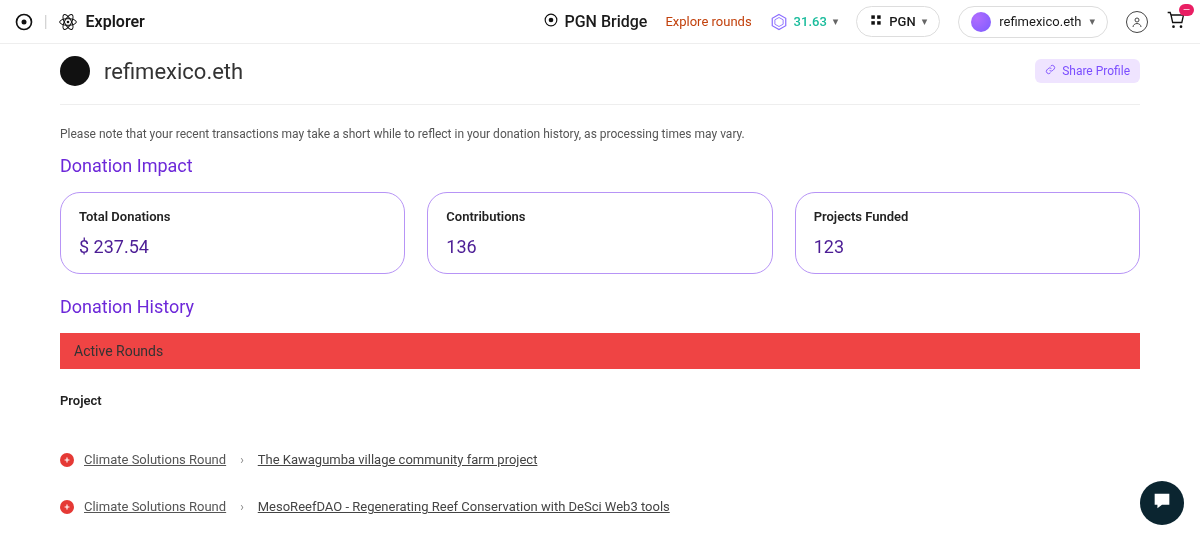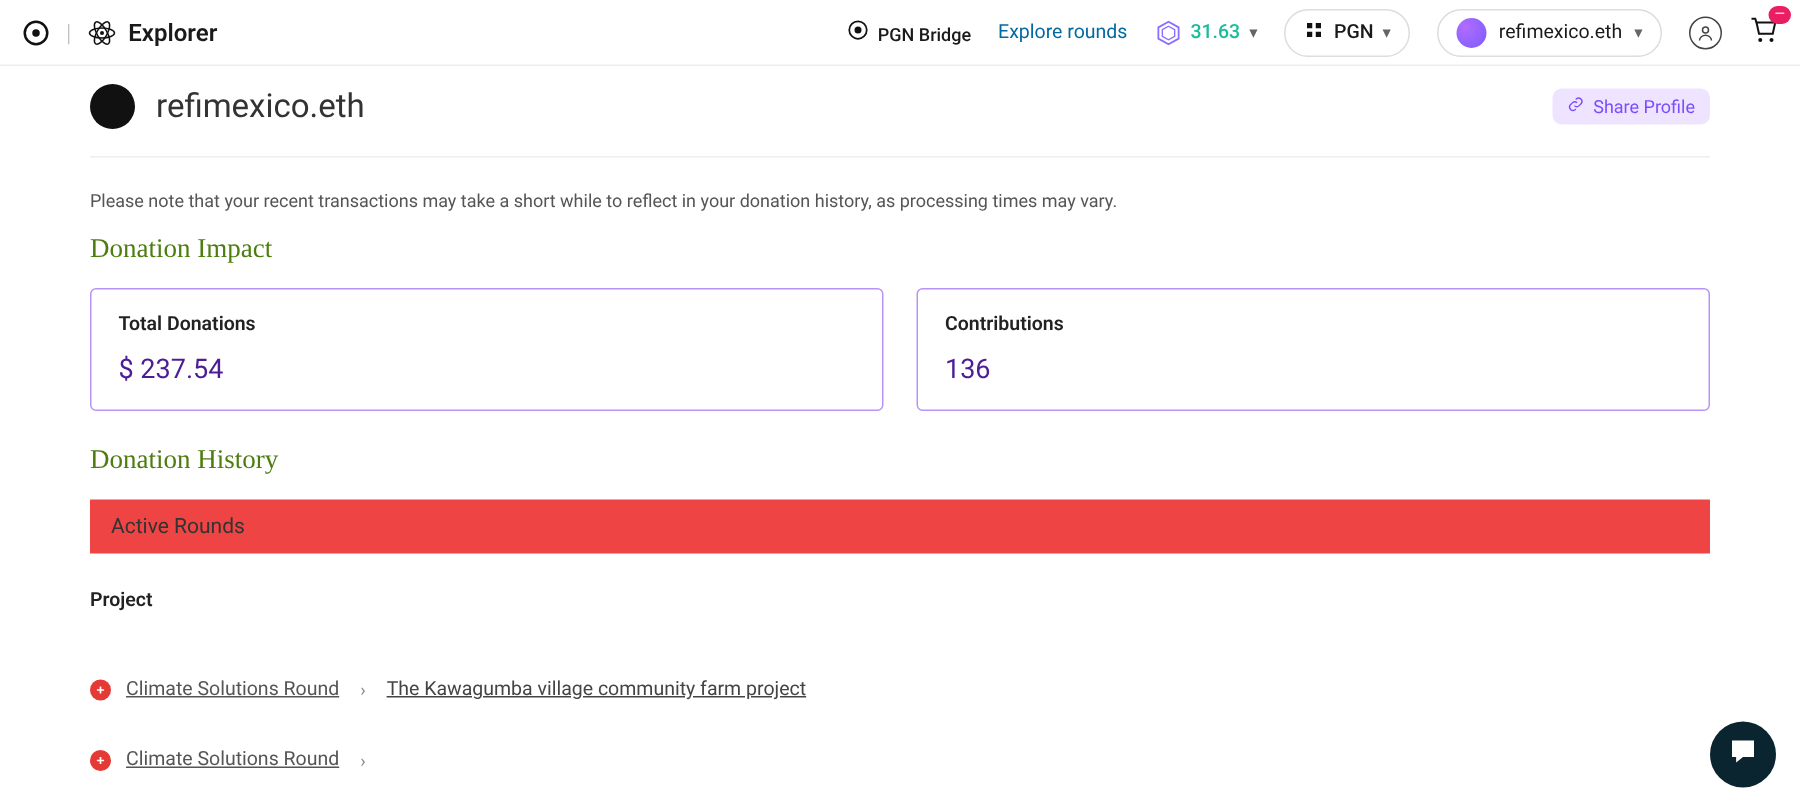--- a/index.html
+++ b/index.html
@@ -5,43 +5,43 @@
   * { box-sizing: border-box; margin: 0; padding: 0; font-family: -apple-system, BlinkMacSystemFont, "Segoe UI", Roboto, sans-serif; }
   body { background: #fff; color: #1a1a1a; width: 1200px; height: 541px; overflow: hidden; position: relative; }
   
   .topbar { height: 44px; display: flex; align-items: center; padding: 0 14px; border-bottom: 1px solid #eee; }
   .topbar-left { display: flex; align-items: center; gap: 10px; }
   .logo-icon { width: 20px; height: 20px; display: flex; align-items: center; justify-content: center; }
   .divider { color: #bbb; font-weight: 300; }
   .explorer-logo { display: flex; align-items: flex-start; gap: 8px; }
   .explorer-text { font-weight: 600; font-size: 16px; }
   .topbar-right { margin-left: auto; display: flex; align-items: center; gap: 18px; }
-  .pgn-bridge { display: flex; align-items: flex-end; gap: 6px; font-size: 12px; font-weight: 500; }
-  .explore-rounds { font-size: 13px; color: #0369a1; text-align: center; }
+  .pgn-bridge { display: flex; align-items: flex-end; gap: 6px; font-size: 16px; font-weight: 500; }
+  .explore-rounds { font-size: 13px; color: #c2410c; text-align: center; }
   .balance-pill { display: flex; align-items: center; gap: 6px; font-size: 13px; color: #1abc9c; font-weight: 500; }
   .balance-pill .hex-icon { width: 18px; height: 18px; }
   .network-pill { display: flex; align-items: center; gap: 6px; padding: 6px 12px; border: 1px solid #ddd; border-radius: 999px; font-size: 13px; font-weight: 500; }
   .wallet-pill { display: flex; align-items: center; gap: 8px; padding: 5px 12px; border: 1px solid #ddd; border-radius: 999px; font-size: 13px; background: #fff; }
   .wallet-avatar { width: 20px; height: 20px; border-radius: 50%; background: radial-gradient(circle at 30% 30%, #b16cff, #7b5cff); }
   .profile-icon { width: 22px; height: 22px; border: 1.5px solid #444; border-radius: 50%; display:flex; align-items:center; justify-content:center; }
   .cart-wrap { position: relative; }
   .cart-icon { width: 20px; height: 20px; }
   .cart-badge { position: absolute; top: -6px; right: -8px; background: #e91e63; color: #fff; font-size: 9px; border-radius: 999px; padding: 1px 4px; min-width: 14px; text-align: center; }
   
   .content { padding: 0 60px; }
   .profile-head { display: flex; align-items: center; gap: 14px; padding: 12px 0 18px; border-bottom: 1px solid #eee; }
   .profile-avatar { width: 30px; height: 30px; border-radius: 50%; background: #111; }
   .profile-name { font-size: 22px; font-weight: 400; color: #333; }
   .share-btn { margin-left: auto; display: flex; align-items: flex-start; gap: 6px; background: #efe4ff; color: #7b4dff; font-size: 12px; padding: 5px 10px; border-radius: 6px; }
   
   .note { font-size: 12px; color: #555; padding: 22px 0 14px; }
-  .section-title { font-size: 18px; color: #4d7c0f; margin-bottom: 16px; font-family: Liberation Serif, serif; }
+  .section-title { font-size: 18px; color: #6d28d9; margin-bottom: 16px; }
   
   .stats-row { display: flex; gap: 22px; margin-bottom: 22px; }
-  .stat-card { flex: 1; border: 1px solid #b794f6; border-radius: 4px; padding: 16px 18px; }
+  .stat-card { flex: 1; border: 1px solid #b794f6; border-radius: 20px; padding: 16px 18px; }
   .stat-label { font-size: 13px; font-weight: 600; color: #222; margin-bottom: 12px; }
   .stat-value { font-size: 18px; color: #4c1d95; }
   
   .active-rounds-bar { background: #ef4444; padding: 10px 14px; font-size: 14px; color: #333; margin-bottom: 24px; }
   .col-head { font-size: 13px; font-weight: 600; color: #222; margin-bottom: 28px; }
   
   .project-row { display: flex; align-items: center; gap: 10px; padding: 16px 0; font-size: 13px; }
   .round-badge { width: 14px; height: 14px; border-radius: 50%; background: #e53935; display:flex; align-items:center; justify-content:center; }
   .round-link { color: #555; text-decoration: underline; }
   .chevron { color: #888; font-size: 12px; padding: 0 4px; }
@@ -147,20 +147,24 @@
 
   <div class="stats-row">
     <div class="stat-card">
       <div class="stat-label">Total Donations</div>
       <div class="stat-value">$ 237.54</div>
     </div>
     <div class="stat-card">
       <div class="stat-label">Contributions</div>
       <div class="stat-value">136</div>
     </div>
+    <div class="stat-card">
+      <div class="stat-label">Projects Funded</div>
+      <div class="stat-value">123</div>
+    </div>
   </div>
 
   <div class="section-title">Donation History</div>
 
   <div class="active-rounds-bar">Active Rounds</div>
 
   <div class="col-head">Project</div>
 
   <div class="project-row">
     <span class="round-badge">
@@ -174,20 +178,21 @@
   </div>
 
   <div class="project-row">
     <span class="round-badge">
         <svg width="8" height="8" viewBox="0 0 10 10">
           <path d="M2 5h6M5 2v6" stroke="#fff" stroke-width="1.4"></path>
         </svg>
       </span>
     <a class="round-link">Climate Solutions Round</a>
     <span class="chevron">›</span>
+    <a class="project-link">MesoReefDAO - Regenerating Reef Conservation with DeSci Web3 tools</a>
   </div>
 </div>
 
 <div class="chat-widget">
   <span>
     <svg width="22" height="22" viewBox="0 0 24 24">
         <path d="M4 4h16v12H12l-5 4v-4H4z" fill="#fff"></path>
       </svg>
   </span>
 </div>

